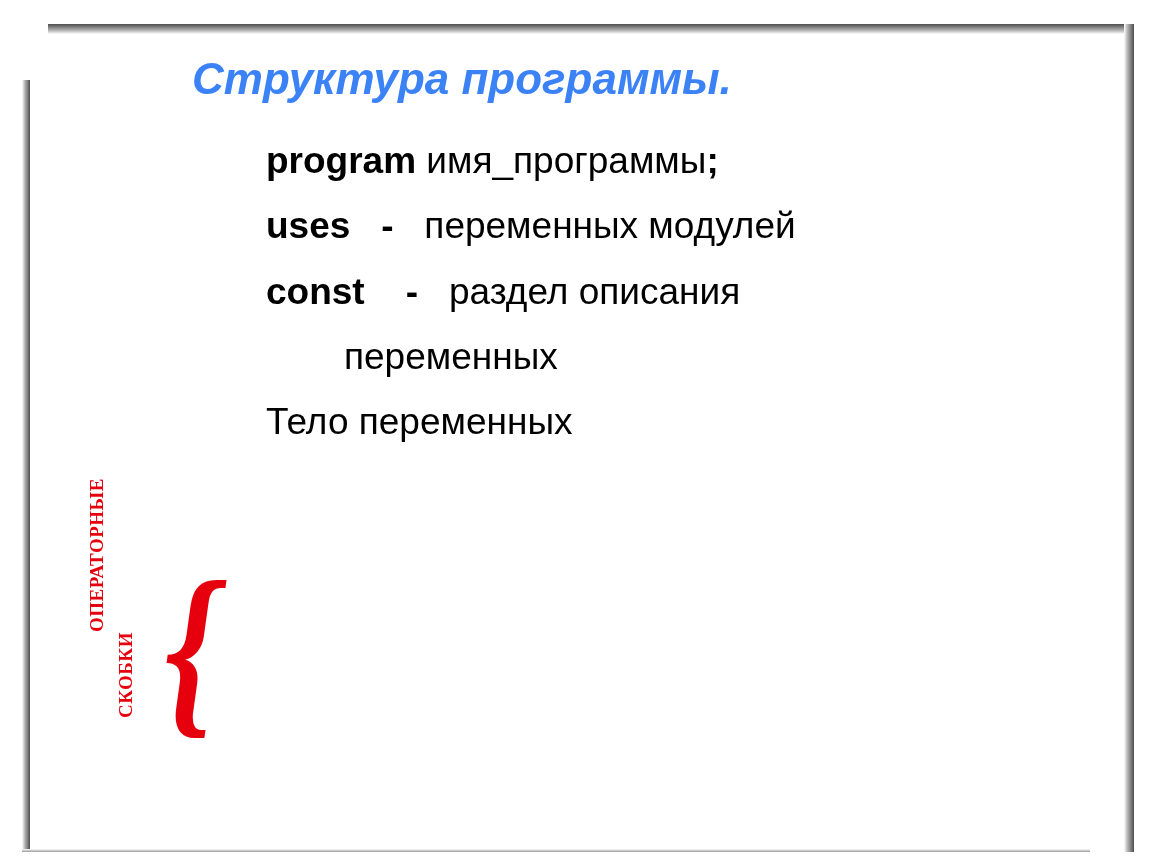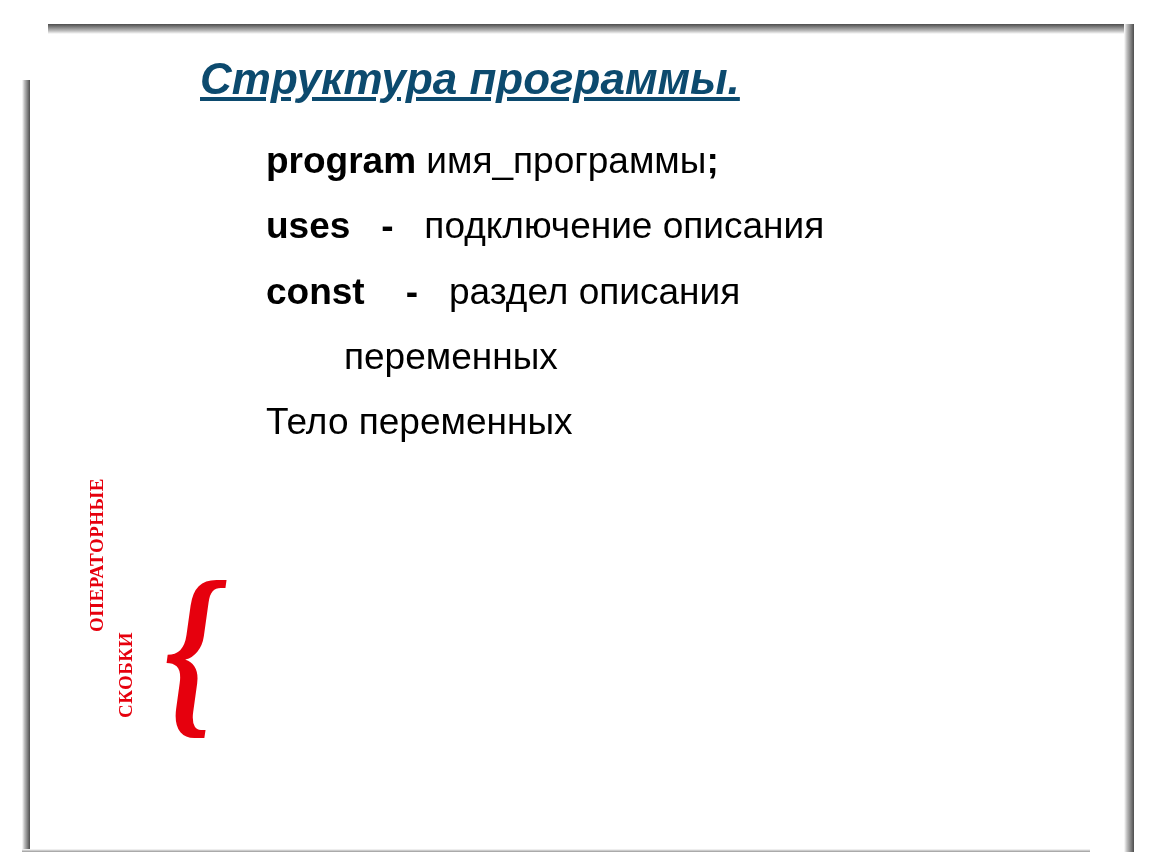--- a/index.html
+++ b/index.html
@@ -42,27 +42,26 @@
     position: absolute;
     left: 22px;
     right: 60px;
     bottom: 12px;
     height: 3px;
     background: linear-gradient(to bottom, #ffffff 0%, #999 100%);
   }
   .title {
     position: absolute;
     top: 54px;
-    left: 200px;
+    left: 192px;
     font-size: 44px;
     font-weight: bold;
     font-style: italic;
-    color: #0c4a6e;
+    color: #3b82f6;
     font-family: Verdana, Geneva, sans-serif;
-    text-decoration: underline;
   }
   .content {
     position: absolute;
     top: 132px;
     left: 266px;
     right: 84px;
     font-size: 37px;
     color: #000;
     line-height: 1.55;
     font-family: Verdana, Geneva, sans-serif;
@@ -118,21 +117,21 @@
   <div class="left-line"></div>
   <div class="bottom-line"></div>
 
   <div class="title">Структура программы.</div>
 
   <div class="content">
     <div class="row">
       <span class="bold">program </span><span>имя_программы</span><span class="bold">;</span>
     </div>
     <div class="row">
-      <span class="bold">uses</span><span class="bold" style="white-space:pre;">   -   </span><span>подключение описания</span>
+      <span class="bold">uses</span><span class="bold" style="white-space:pre;">   -   </span><span>переменных модулей</span>
     </div>
     <div class="row">
       <span class="bold">const</span><span class="bold" style="white-space:pre;">    -   </span><span>раздел описания</span>
     </div>
     <div class="row indent">
       <span>переменных</span>
     </div>
     <div class="row">
       <span>Тело переменных</span>
     </div>

